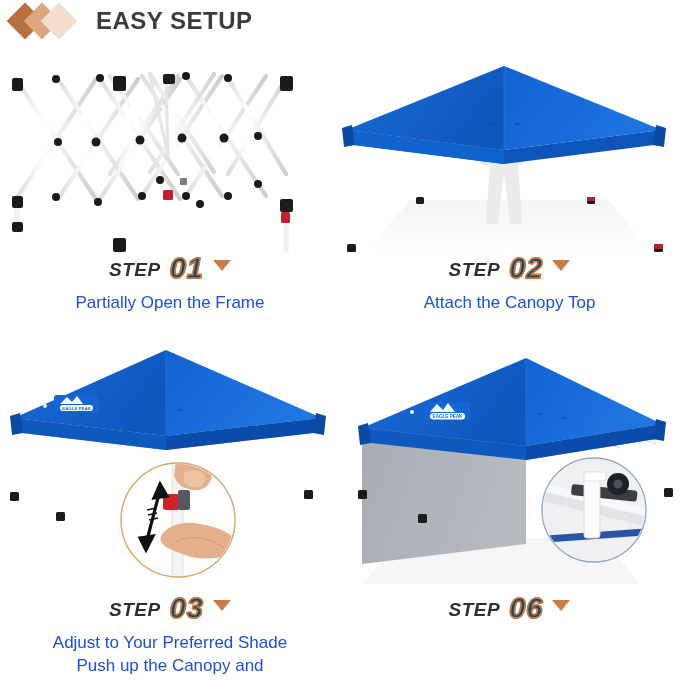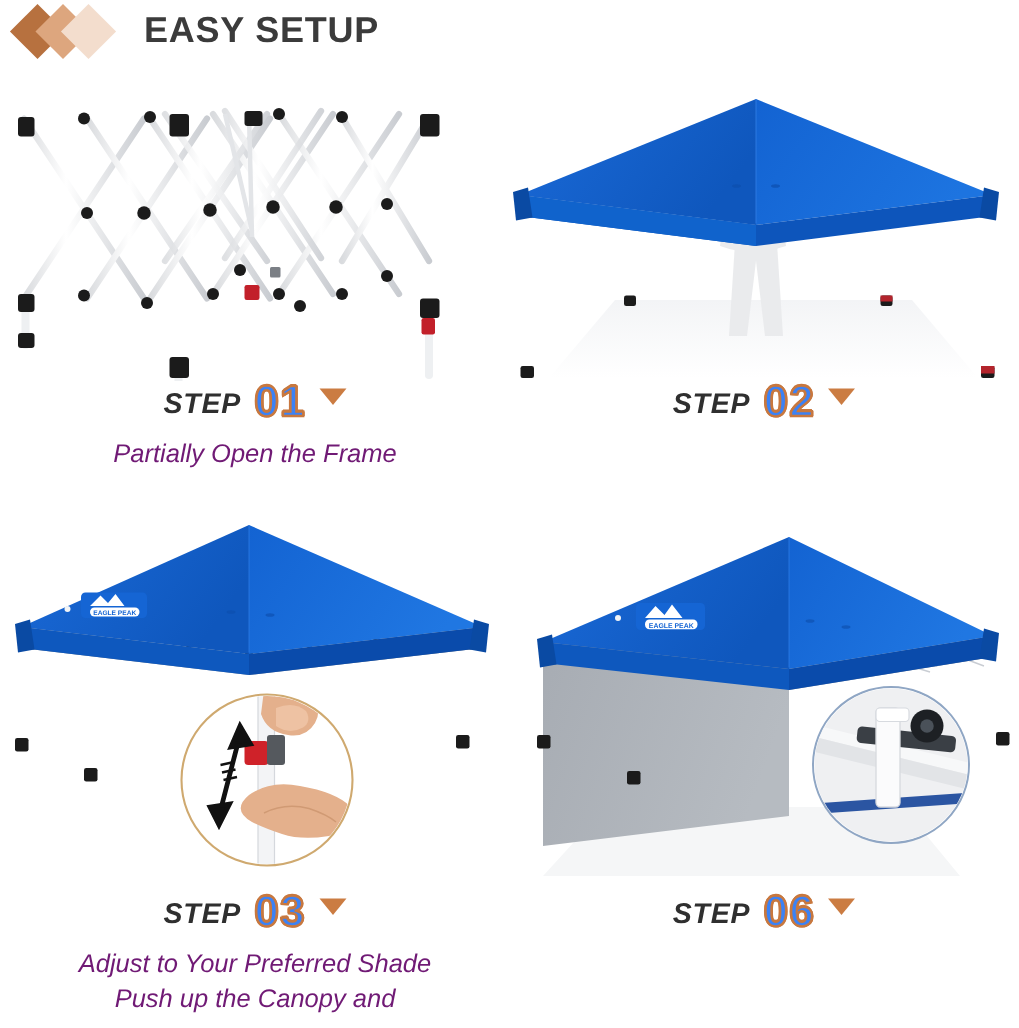--- a/index.html
+++ b/index.html
@@ -93,44 +93,44 @@
     font-size: 19px;
     font-weight: bold;
     font-style: italic;
     letter-spacing: 0.5px;
     color: #2f2f2f;
     font-family: "Liberation Sans", "DejaVu Sans", sans-serif;
   }
   .step-num {
     font-size: 29px;
     font-weight: bold;
+    font-style: italic;
     letter-spacing: 1px;
-    color: #3b82f6;
+    color: #0c4a6e;
     -webkit-text-stroke: 1.6px #c8783f;
     text-shadow:
       -1px 0 #c8783f, 1px 0 #c8783f, 0 -1px #c8783f, 0 1px #c8783f;
     position: relative;
     top: 2px;
   }
   .tri {
     width: 0; height: 0;
     border-left: 9px solid transparent;
     border-right: 9px solid transparent;
     border-top: 11px solid #cb7c42;
     position: relative;
     top: -5px;
     display: inline-block;
   }
   .desc {
     margin-top: 9px;
     font-size: 17px;
-    color: #701a75;
+    color: #1d4ed8;
     line-height: 1.35;
     font-family: "Liberation Sans", "DejaVu Sans", sans-serif;
-    font-style: italic;
   }
   .desc div { display: block; }
 </style>
 </head>
 <body>
 
 <div class="header">
   <div class="header-logo">
     <span class="diamond d1"></span>
     <span class="diamond d2"></span>
@@ -306,20 +306,23 @@
       <rect x="314" y="190" width="9" height="5" fill="#b3242c"></rect>
       <rect x="247" y="143" width="8" height="4" fill="#b3242c"></rect>
     </svg>
 
     <div class="caption" style="top:196px;">
       <div class="step-line">
         <span class="step-word">STEP</span>
         <span class="step-num">02</span>
         <span class="tri"></span>
       </div>
+      <div class="desc">
+        <div>Attach the Canopy Top</div>
+      </div>
     </div>
   </div>
 
   <div class="panel p3">
     <svg class="art" viewBox="0 0 340 270" width="340" height="270">
       <defs>
         <linearGradient id="roofL3" x1="0" y1="0" x2="1" y2="0.4">
           <stop offset="0" stop-color="#1a6ad8"></stop>
             <stop offset="1" stop-color="#0f57bd"></stop>
         </linearGradient>

